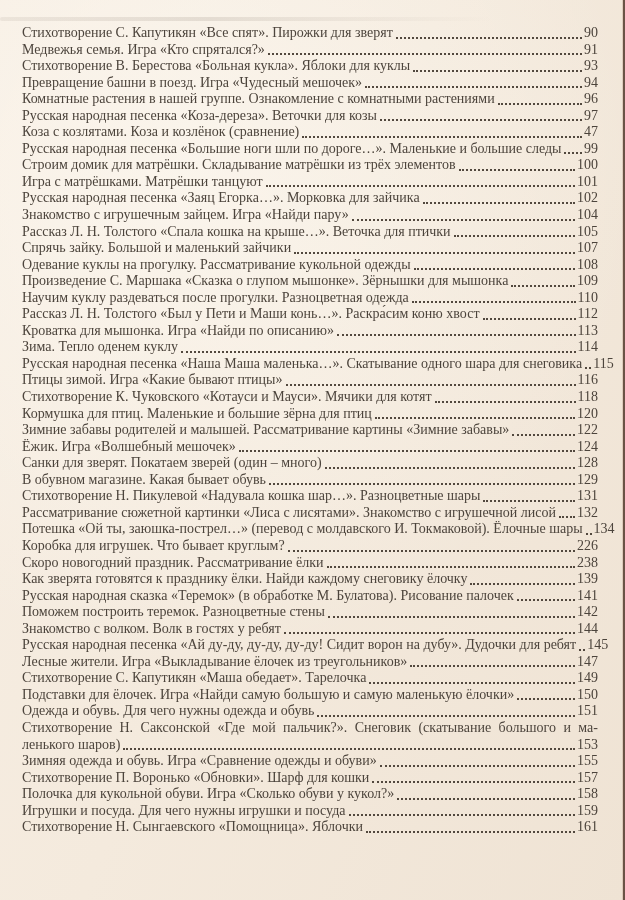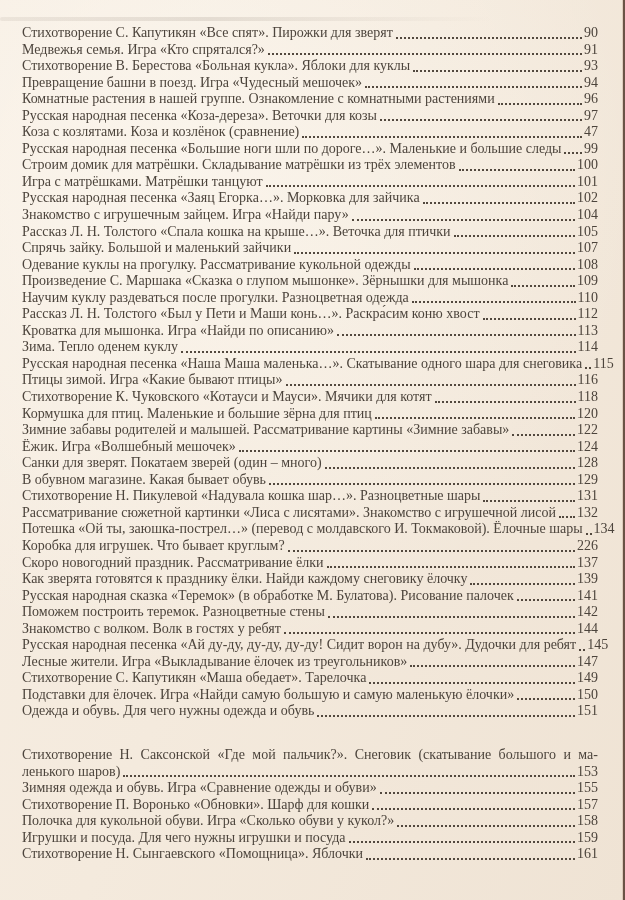--- a/index.html
+++ b/index.html
@@ -25,21 +25,20 @@
   .toc-row {
     display: flex;
     align-items: flex-end;
   }
   .entry-title { white-space: nowrap; }
   .entry-title-wrap1 {
     white-space: nowrap;
     text-align: justify;
     text-align-last: justify;
     overflow: hidden;
-    margin-top: 27px;
   }
   .leader {
     flex: 1 1 auto;
     min-width: 6px;
     height: 0;
     align-self: flex-end;
     margin: 0 2px 3px 3px;
     border-bottom: 2px dotted var(--dot-color, rgba(82,72,62,0.8));
   }
   .page-number { white-space: nowrap; font-family: Liberation Serif, serif; }
@@ -222,21 +221,21 @@
         <span class="page-number">134</span>
       </div>
       <div class="toc-row">
         <span class="entry-title">Коробка для игрушек. Что бывает круглым?</span>
         <span class="leader"></span>
         <span class="page-number">226</span>
       </div>
       <div class="toc-row">
         <span class="entry-title">Скоро новогодний праздник. Рассматривание ёлки</span>
         <span class="leader"></span>
-        <span class="page-number">137</span>
+        <span class="page-number">238</span>
       </div>
       <div class="toc-row">
         <span class="entry-title">Как зверята готовятся к празднику ёлки. Найди каждому снеговику ёлочку</span>
         <span class="leader"></span>
         <span class="page-number">139</span>
       </div>
       <div class="toc-row">
         <span class="entry-title">Русская народная сказка «Теремок» (в обработке М. Булатова). Рисование палочек</span>
         <span class="leader"></span>
         <span class="page-number">141</span>

